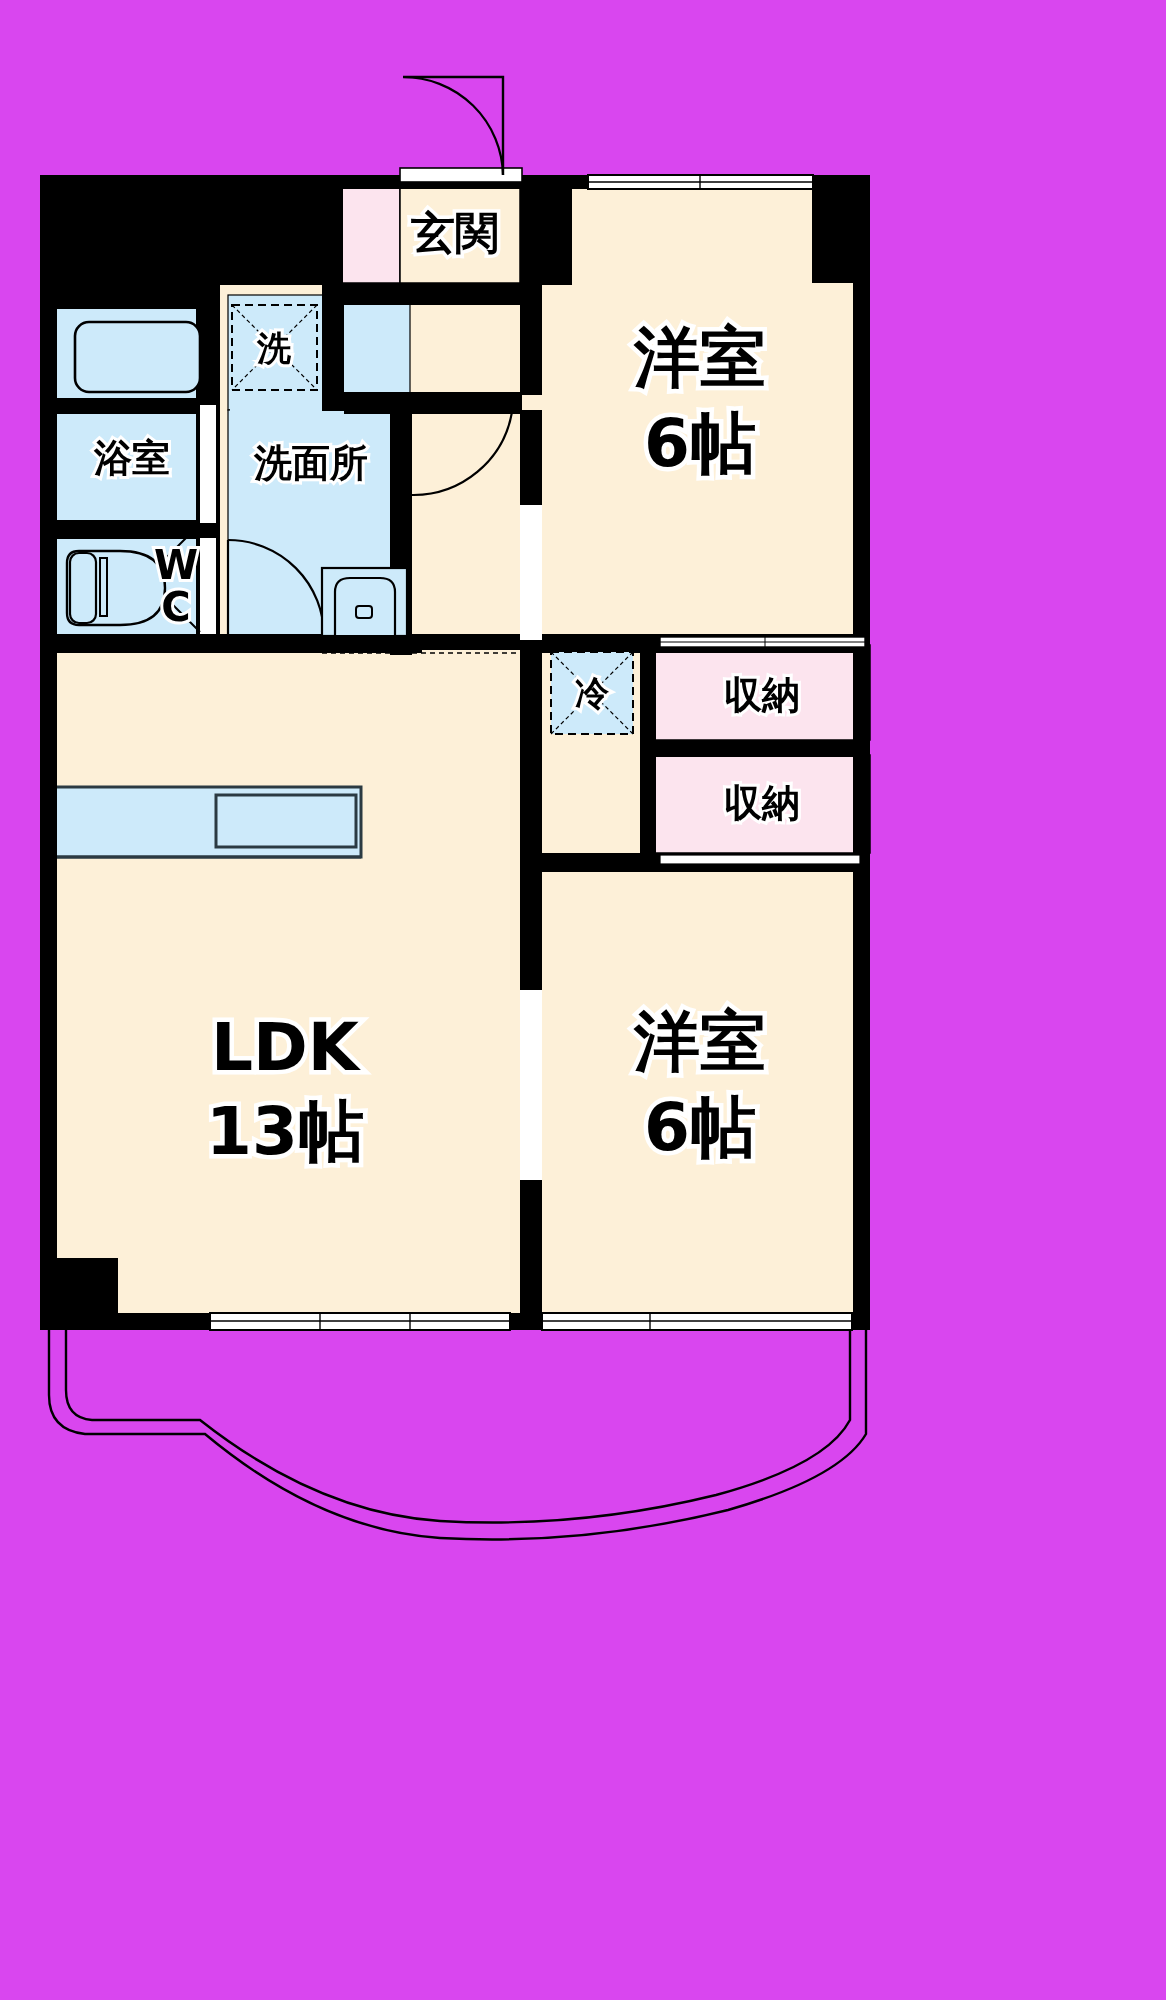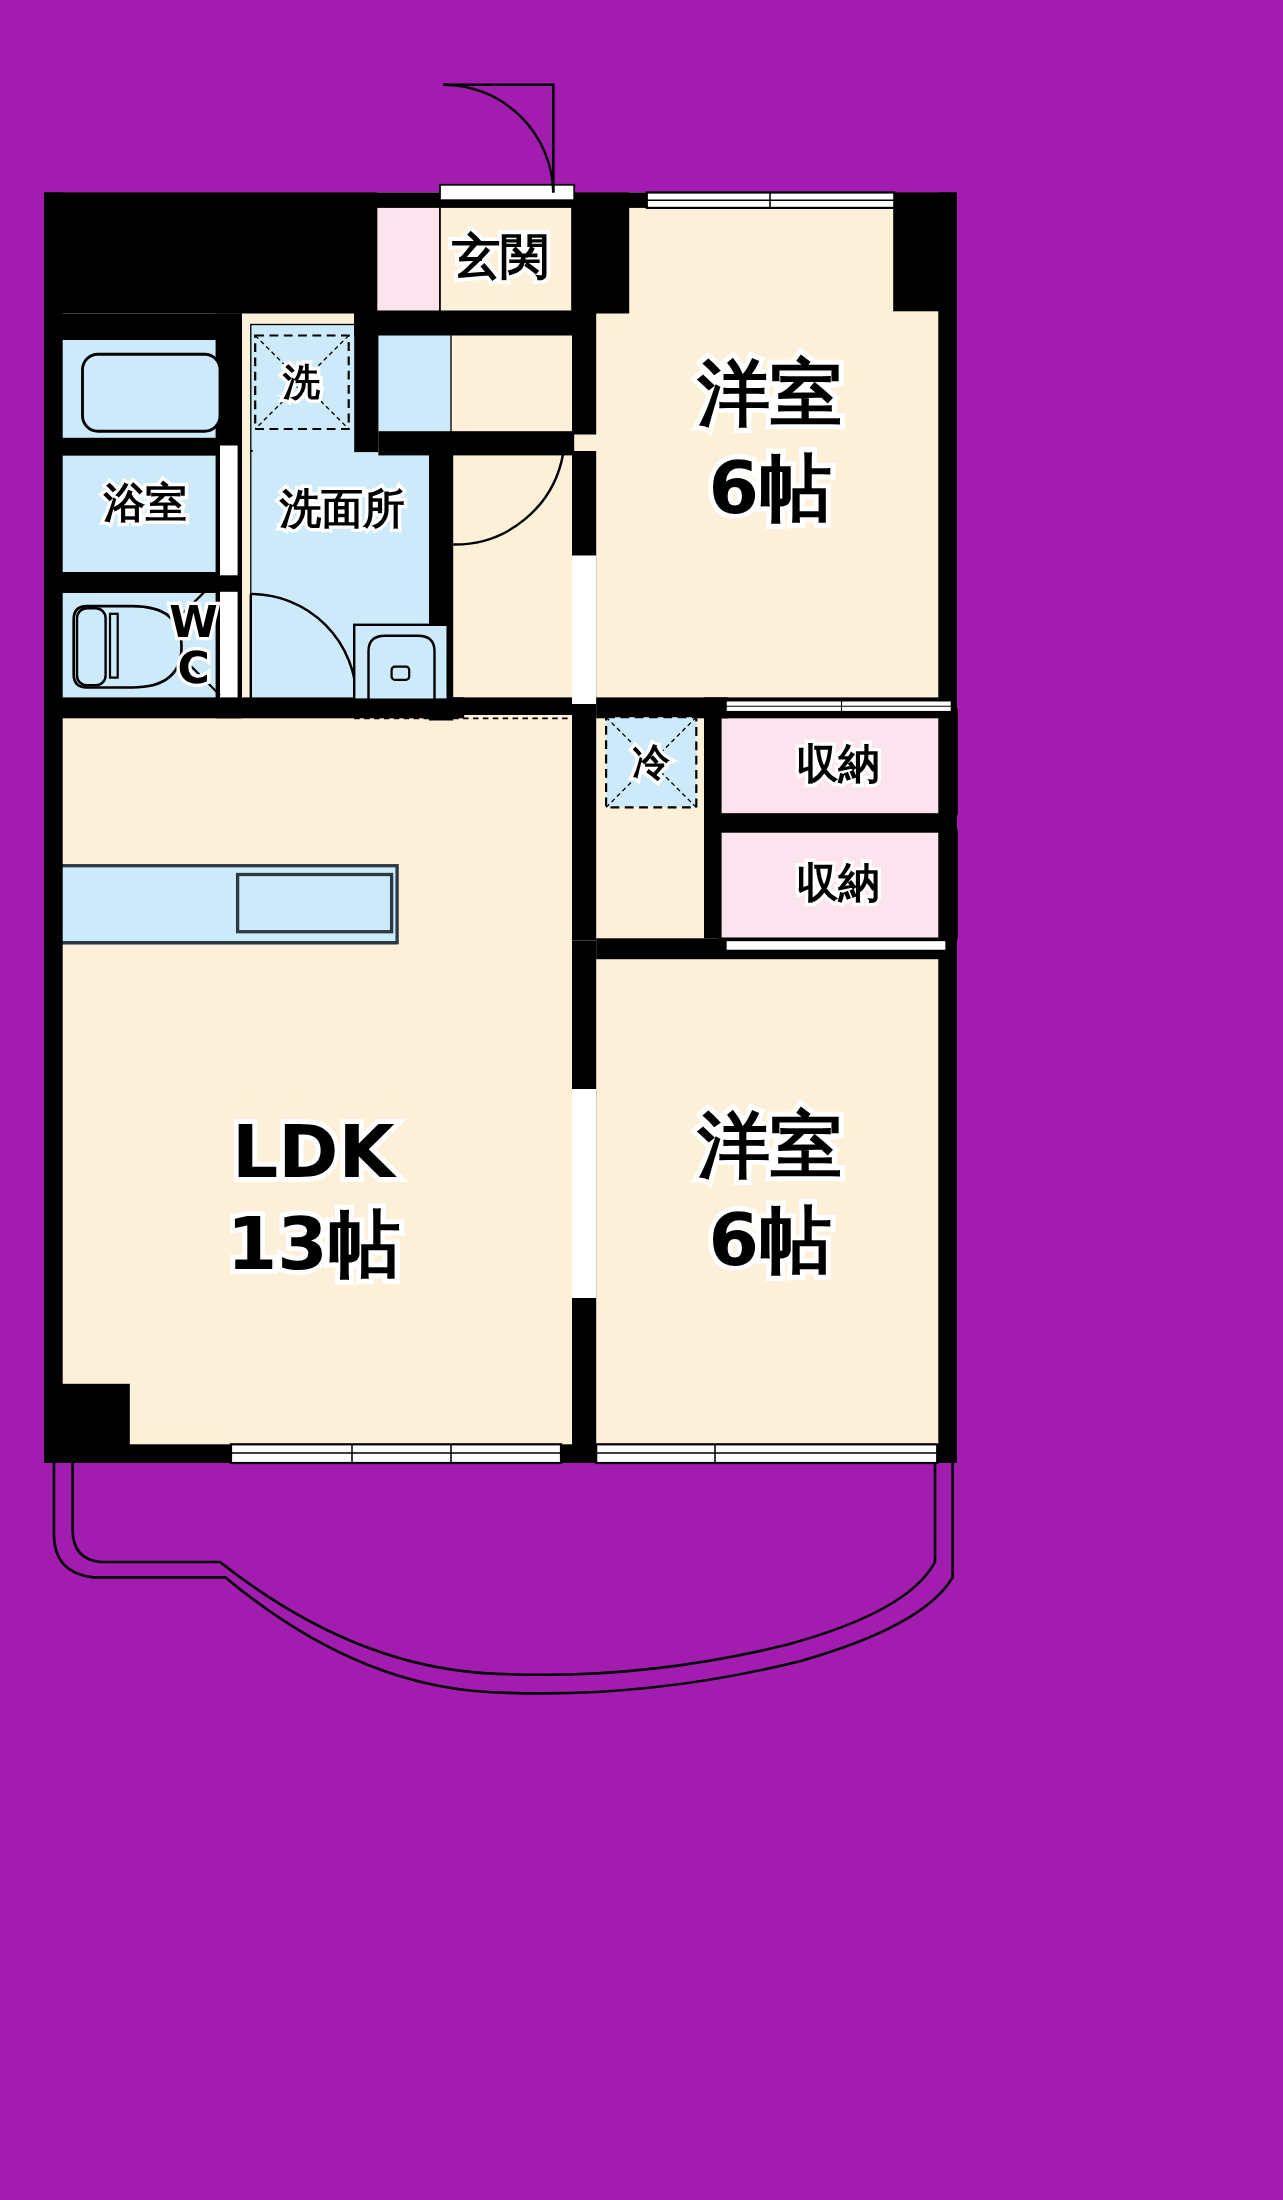--- a/index.html
+++ b/index.html
@@ -10,21 +10,21 @@
   body {
     width: 1166px;
     height: 2000px;
     font-family: "DejaVu Sans", "Liberation Sans", sans-serif;
     overflow: hidden;
   }
   #floorplan-root {
     position: relative;
     width: 1166px;
     height: 2000px;
-    background: #a21caf;
+    background: #d946ef;
   }
   svg#plan-svg {
     display: block;
     width: 1166px;
     height: 2000px;
   }
   .room-label {
     font-family: "DejaVu Sans", "Liberation Sans", sans-serif;
     font-weight: 700;
     fill: #000000;

